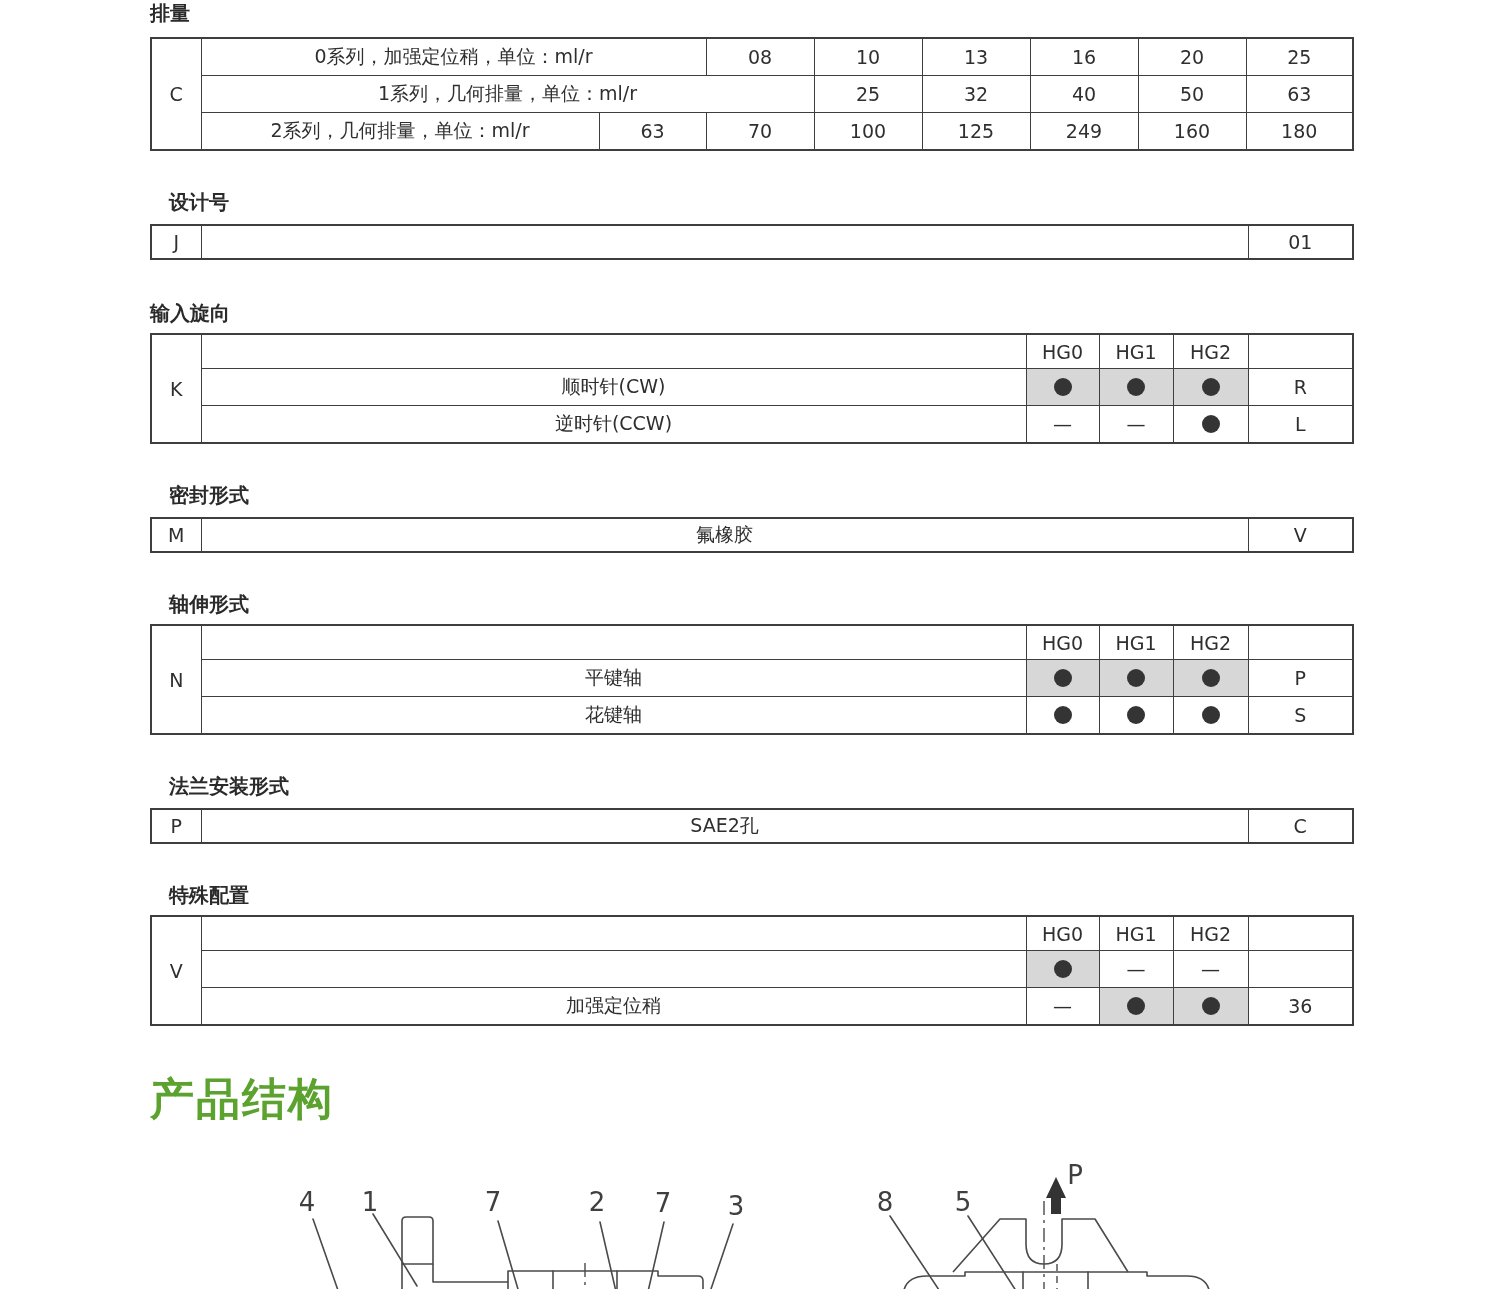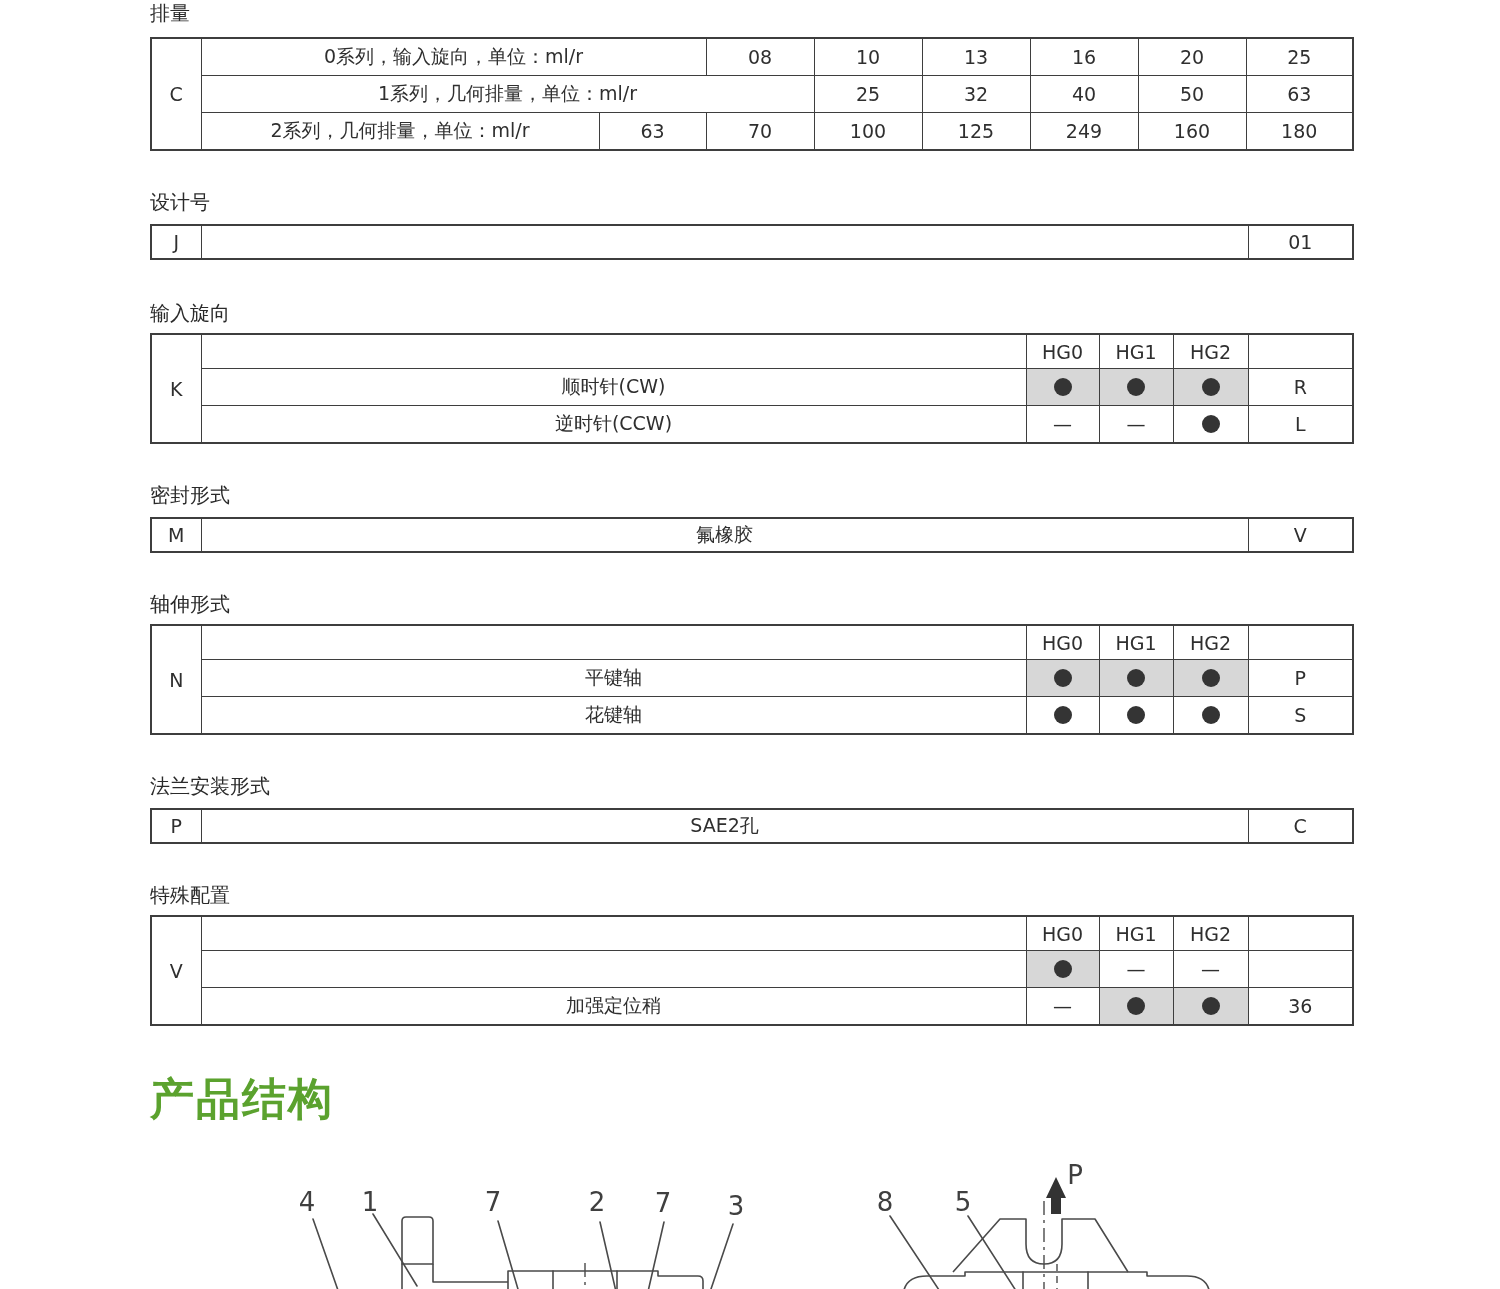--- a/index.html
+++ b/index.html
@@ -3,21 +3,21 @@
 <meta charset="utf-8">
 <style>
   html,body{margin:0;padding:0;background:#ffffff;}
   body{
     width:1500px;height:1289px;overflow:hidden;position:relative;
     font-family:"DejaVu Sans","Liberation Sans",sans-serif;color:#2e2e2e;
   }
   .wrap{position:absolute;left:150px;top:2px;width:1202px;}
 
   .sec-h{
-    font-size:20px;font-weight:400;color:#2a2a2a;line-height:22px;margin:0;
+    font-size:20px;font-weight:700;color:#2a2a2a;line-height:22px;margin:0;
   }
   table.tbl{
     border-collapse:collapse;table-layout:fixed;width:1202px;
     border:2px solid var(--border);
   }
   table.tbl td{
     border:1.5px solid var(--border);
     font-size:19px;color:#2f2f2f;text-align:center;padding:0;
     overflow:hidden;white-space:nowrap;
   }
@@ -25,21 +25,21 @@
   tr.r33 td{height:33px;margin-left:36px;}
   tr.r32 td{height:32px;}
   td.code{font-size:18px;}
   td.desc{text-align:left;padding-left:28px;}
   td.gray{background:var(--gray);}
   td.mark{font-size:21px;color:#3a3a3a;}
   .dot{
     display:inline-block;width:18px;height:18px;border-radius:50%;
     background:var(--dot);vertical-align:middle;margin-top:-3px;
   }
-  .m13{margin-top:13px;} .m40{margin-top:40px;} .m42{margin-top:42px;}
+  .m13{margin-top:13px;} .m40{margin-top:40px;margin-left:19px;} .m42{margin-top:42px;}
   .m11{margin-top:11px;} .m9{margin-top:9px;}
   .green-h{
     font-size:44px;font-weight:700;color:var(--green);
     line-height:50px;margin:48px 0 16px 0;letter-spacing:2px;
   }
   .drawings{position:relative;width:1202px;height:142px;margin-top:32px;}
   .draw{position:absolute;top:0;}
   .draw.left{left:140px;}
   .draw.right{left:700px;}
   svg{display:block;}
@@ -64,21 +64,21 @@
       <col style="width:108px">
         <col style="width:108px">
         <col style="width:108px">
       <col style="width:108px">
         <col style="width:108px">
         <col style="width:107px">
     </colgroup>
     <tbody>
         <tr class="r36">
       <td class="code" rowspan="3">C</td>
-      <td class="desc" colspan="2">0系列，输入旋向，单位：ml/r</td>
+      <td class="desc" colspan="2">0系列，加强定位稍，单位：ml/r</td>
       <td>08</td>
       <td>10</td>
       <td>13</td>
       <td>16</td>
       <td>20</td>
       <td>25</td>
     </tr>
     <tr class="r36">
       <td class="desc" colspan="3">1系列，几何排量，单位：ml/r</td>
       <td>25</td>

